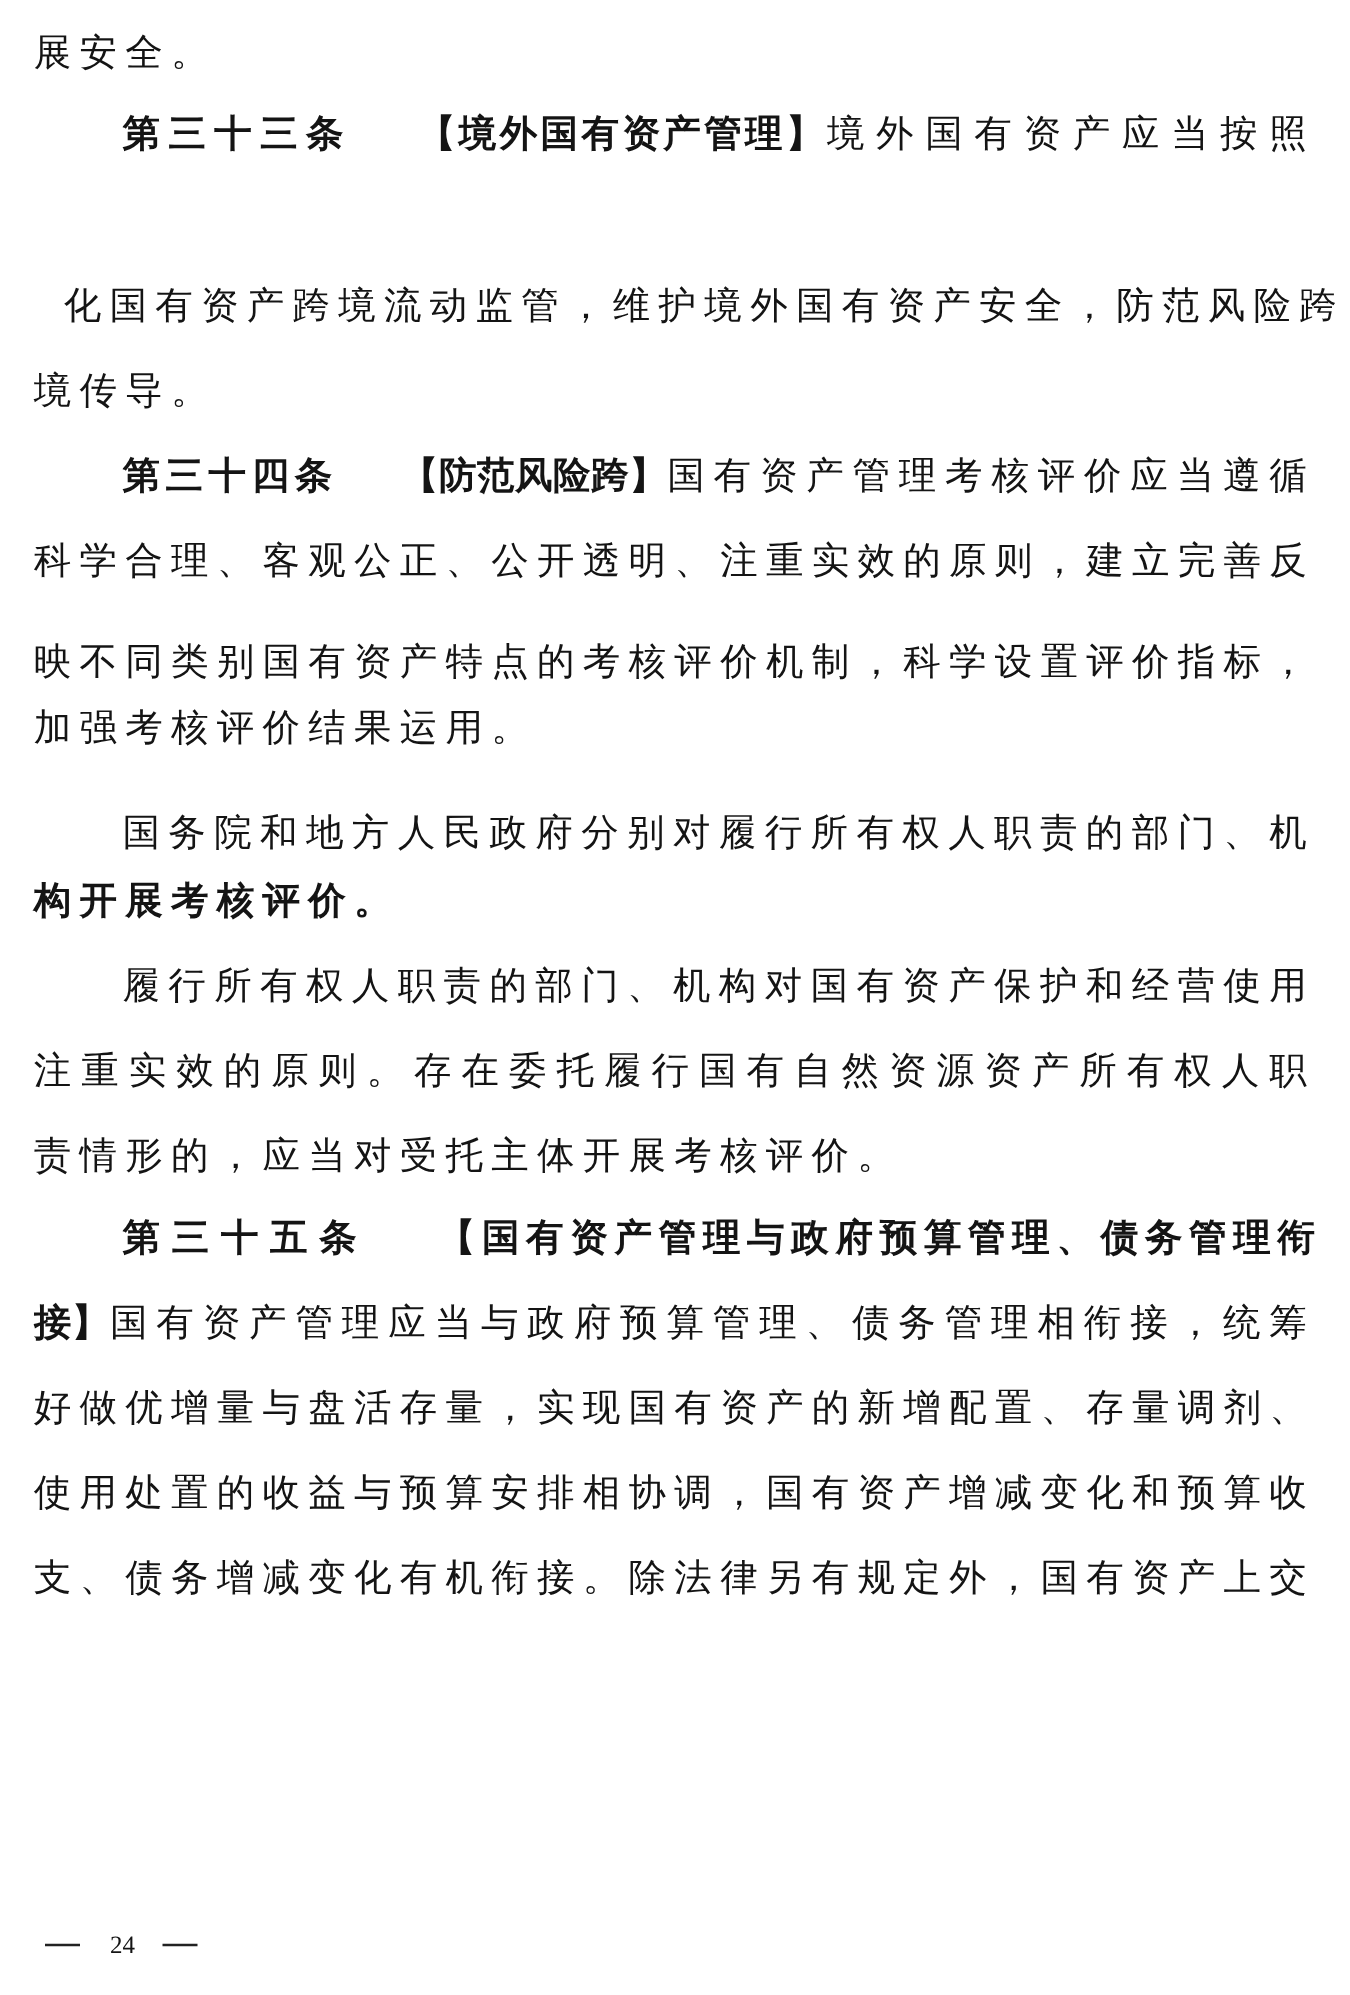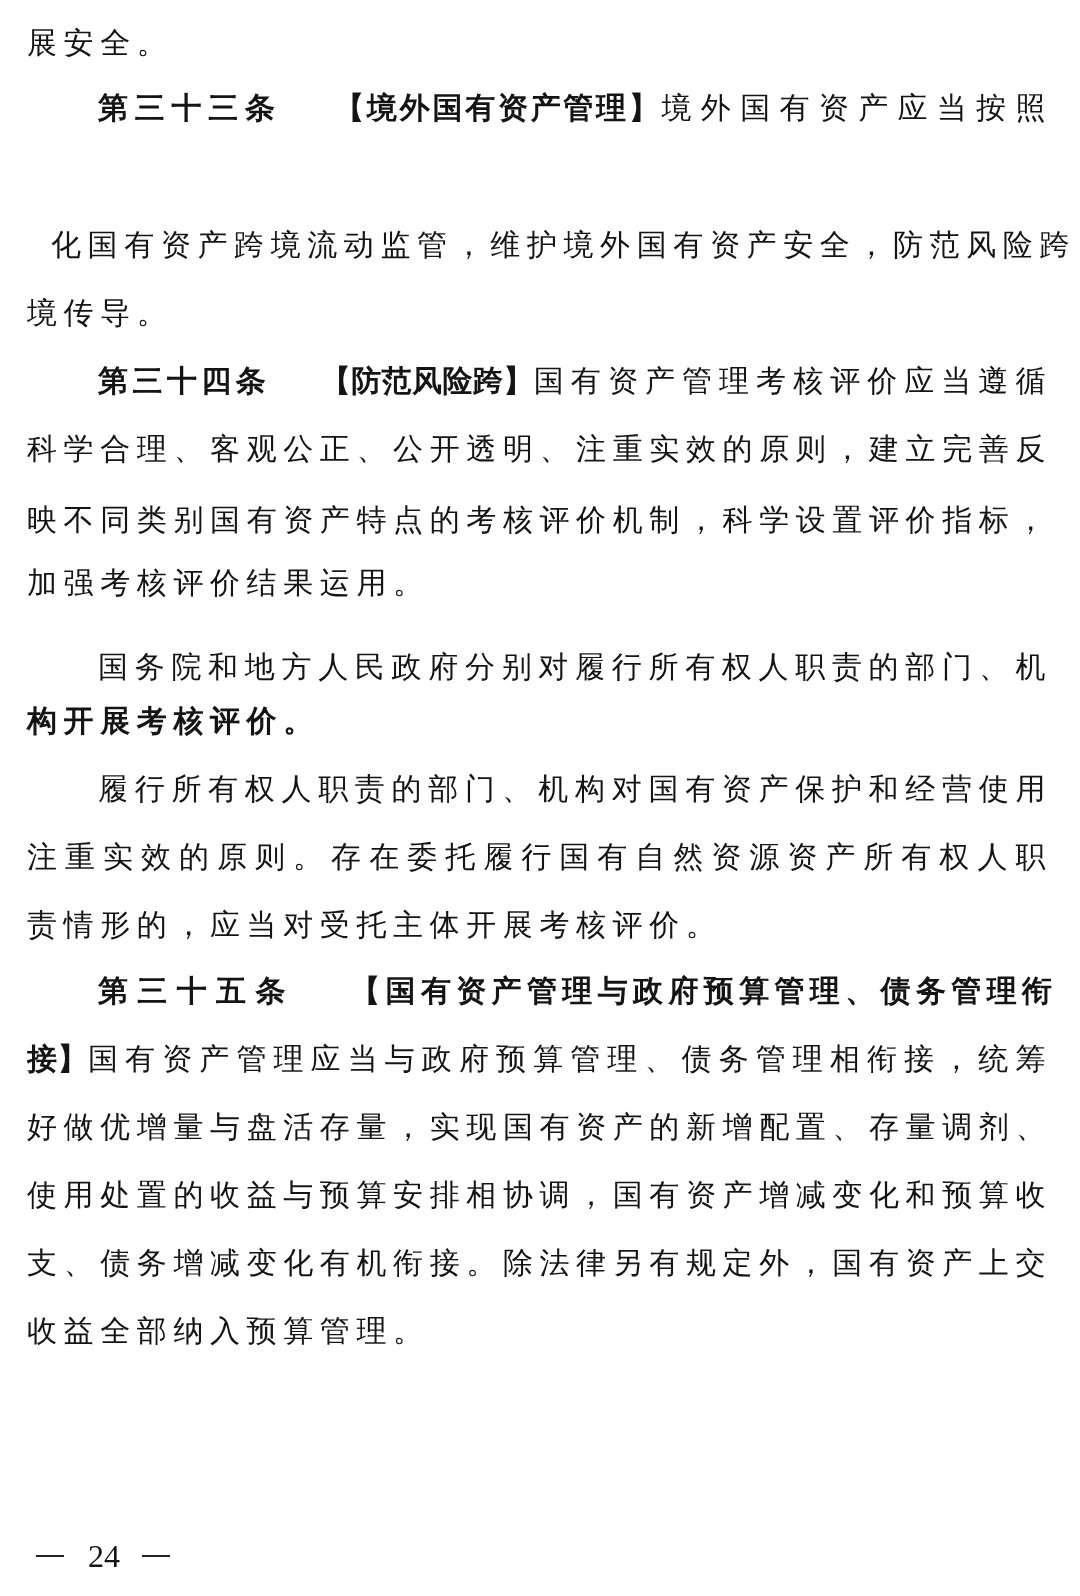--- a/index.html
+++ b/index.html
@@ -58,21 +58,21 @@
   }
   .body-text {
     letter-spacing: 6.6px;
   }
   .page-number {
     position: absolute;
     left: 36px;
     top: 1536px;
     height: 40px;
     line-height: 40px;
-    font-size: 32px;
+    font-size: 20px;
     font-family: "Liberation Serif", "DejaVu Serif", serif;
     display: flex;
     align-items: center;
     gap: 0;
   }
   .pn-dash {
     display: inline-block;
     width: 28px;
     height: 1.5px;
     background: #222;
@@ -92,39 +92,38 @@
   <div class="line full indent" style="top:74px;">
     <span class="art-no">第三十三条</span><span class="gap"></span><span class="art-title">【境外国有资产管理】</span><span class="body-text">境外国有资产应当按照</span>
   </div>
   <div class="line full" style="top:211px;margin-left:24px;">化国有资产跨境流动监管，维护境外国有资产安全，防范风险跨</div>
   <div class="line" style="top:279px;">境传导。</div>
 
   <div class="line full indent" style="top:347px;">
     <span class="art-no">第三十四条</span><span class="gap"></span><span class="art-title">【防范风险跨】</span><span class="body-text">国有资产管理考核评价应当遵循</span>
   </div>
   <div class="line full" style="top:415px;">科学合理、客观公正、公开透明、注重实效的原则，建立完善反</div>
-  <div class="line full" style="top:486px;font-family:Liberation Serif, serif;">映不同类别国有资产特点的考核评价机制，科学设置评价指标，</div>
+  <div class="line full" style="top:496px;font-family:Liberation Serif, serif;">映不同类别国有资产特点的考核评价机制，科学设置评价指标，</div>
   <div class="line" style="top:549px;">加强考核评价结果运用。</div>
 
   <div class="line full indent" style="top:633px;">国务院和地方人民政府分别对履行所有权人职责的部门、机</div>
   <div class="line" style="top:687px;font-weight:bold;">构开展考核评价。</div>
 
   <div class="line full indent" style="top:755px;">履行所有权人职责的部门、机构对国有资产保护和经营使用</div>
   <div class="line full" style="top:823px;">注重实效的原则。存在委托履行国有自然资源资产所有权人职</div>
   <div class="line" style="top:891px;">责情形的，应当对受托主体开展考核评价。</div>
 
   <div class="line full indent" style="top:957px;">
     <span class="art-no">第三十五条</span><span class="gap"></span><span class="art-title">【国有资产管理与政府预算管理、债务管理衔</span>
   </div>
   <div class="line full" style="top:1025px;">
     <span class="art-title">接】</span><span class="body-text">国有资产管理应当与政府预算管理、债务管理相衔接，统筹</span>
   </div>
   <div class="line full" style="top:1093px;">好做优增量与盘活存量，实现国有资产的新增配置、存量调剂、</div>
   <div class="line full" style="top:1161px;">使用处置的收益与预算安排相协调，国有资产增减变化和预算收</div>
   <div class="line full" style="top:1229px;">支、债务增减变化有机衔接。除法律另有规定外，国有资产上交</div>
-  <div class="line" style="top:1297px;">收益全部纳入预算管理。</div>
 
   <div class="page-number">
     <span class="pn-dash"></span>
     <span class="pn-num">24</span>
     <span class="pn-dash"></span>
   </div>
 </div>
 
 </body></html>

